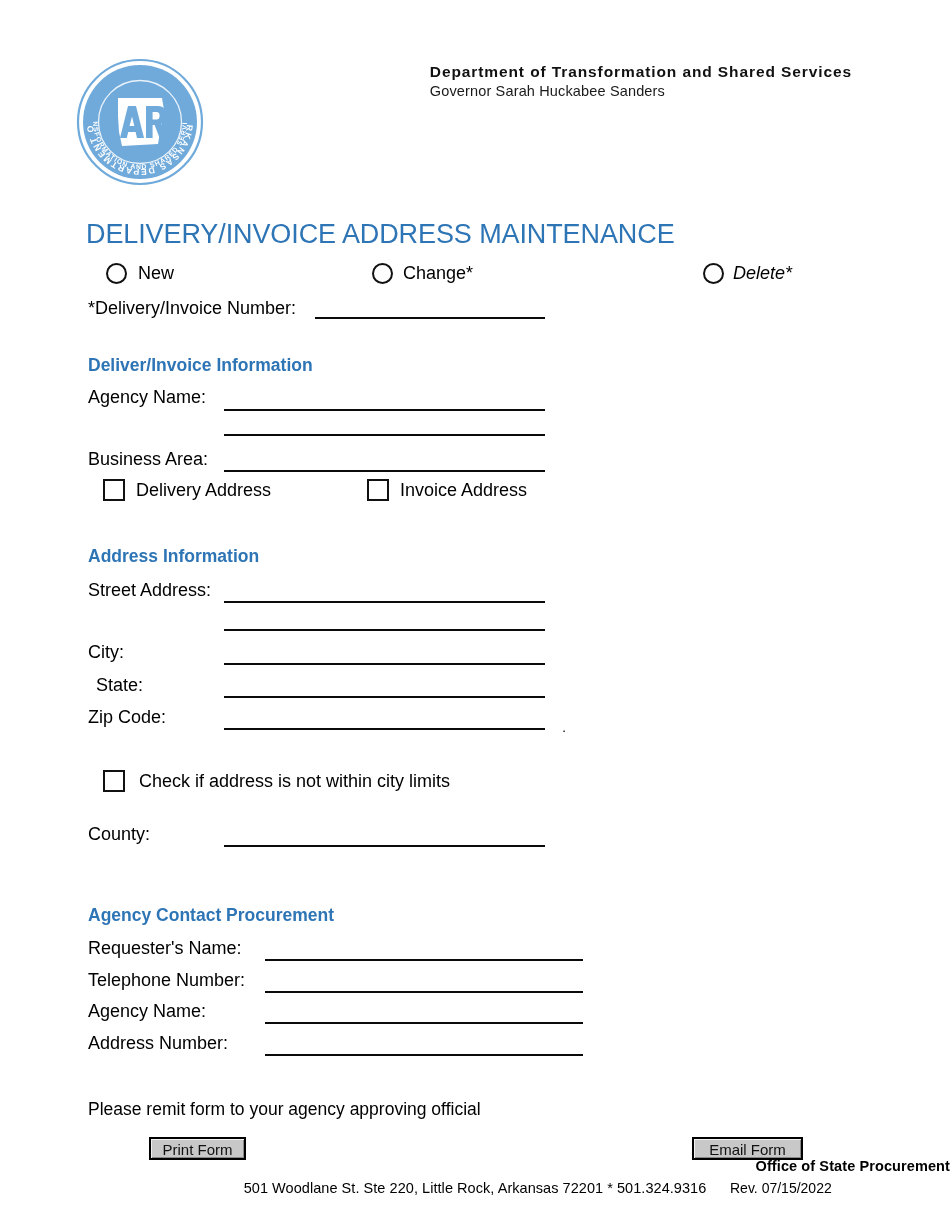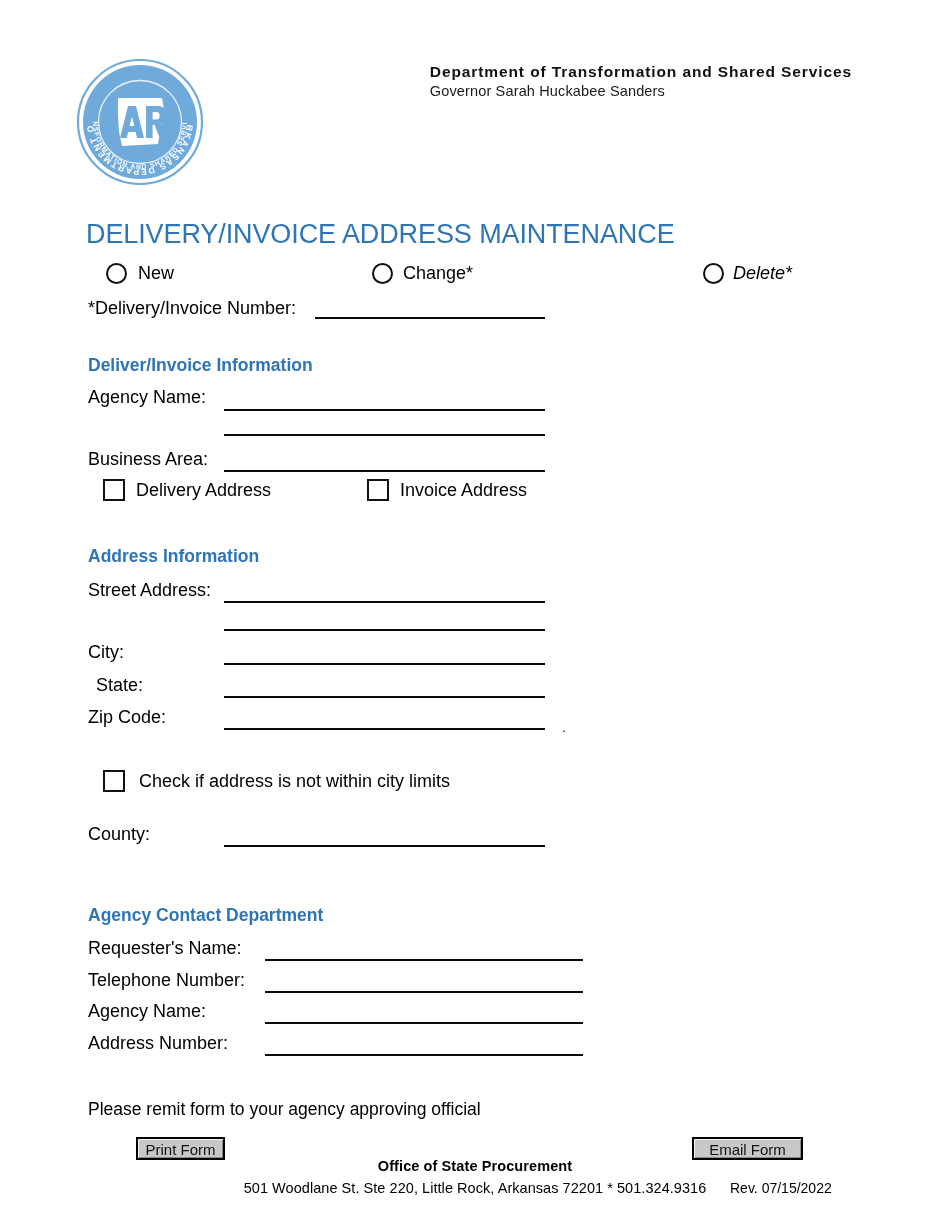--- a/index.html
+++ b/index.html
@@ -141,21 +141,21 @@
     padding: 0;
     line-height: 22px;
     cursor: pointer;
     white-space: nowrap;
   }
   #footer-org {
     position: absolute;
     left: 0;
     right: 0;
     top: 1158px;
-    text-align: center;
+    text-align: right;
     font-size: 14.5px;
     font-weight: bold;
     letter-spacing: 0.1px;
   }
   #footer-address {
     position: absolute;
     left: 0;
     right: 0;
     top: 1180px;
     text-align: center;
@@ -257,36 +257,36 @@
   <div class="field-label" style="left:88px;top:707px;">Zip Code:</div>
   <div class="rule" style="left:224px;top:728px;width:321px;"></div>
   <div id="zip-trailing-dot">.</div>
 
   <span class="checkbox-square" style="left:103px;top:770px;"></span>
   <span class="checkbox-label" style="left:139px;top:771px;">Check if address is not within city limits</span>
 
   <div class="field-label" style="left:88px;top:824px;">County:</div>
   <div class="rule" style="left:224px;top:845px;width:321px;"></div>
 
-  <div class="section-heading" style="left:88px;top:905px;">Agency Contact Department</div>
+  <div class="section-heading" style="left:88px;top:905px;">Agency Contact Procurement</div>
 
   <div class="field-label" style="left:88px;top:938px;">Requester's Name:</div>
   <div class="rule" style="left:265px;top:959px;width:318px;"></div>
 
   <div class="field-label" style="left:88px;top:970px;">Telephone Number:</div>
   <div class="rule" style="left:265px;top:991px;width:318px;"></div>
 
   <div class="field-label" style="left:88px;top:1001px;">Agency Name:</div>
   <div class="rule" style="left:265px;top:1022px;width:318px;"></div>
 
   <div class="field-label" style="left:88px;top:1033px;">Address Number:</div>
   <div class="rule" style="left:265px;top:1054px;width:318px;"></div>
 
   <div id="remit-note">Please remit form to your agency approving official</div>
 
-  <button class="form-button" style="left:136px;top:1137px;width:89px;height:23px;">Print Form</button>
+  <button class="form-button" style="left:149px;top:1137px;width:97px;height:23px;">Print Form</button>
   <button class="form-button" style="left:692px;top:1137px;width:111px;height:23px;">Email Form</button>
 
   <div id="footer-org">Office of State Procurement</div>
   <div id="footer-address">501 Woodlane St. Ste 220, Little Rock, Arkansas 72201 * 501.324.9316</div>
   <div id="footer-rev">Rev. 07/15/2022</div>
 
 </div>
 
 </body></html>

